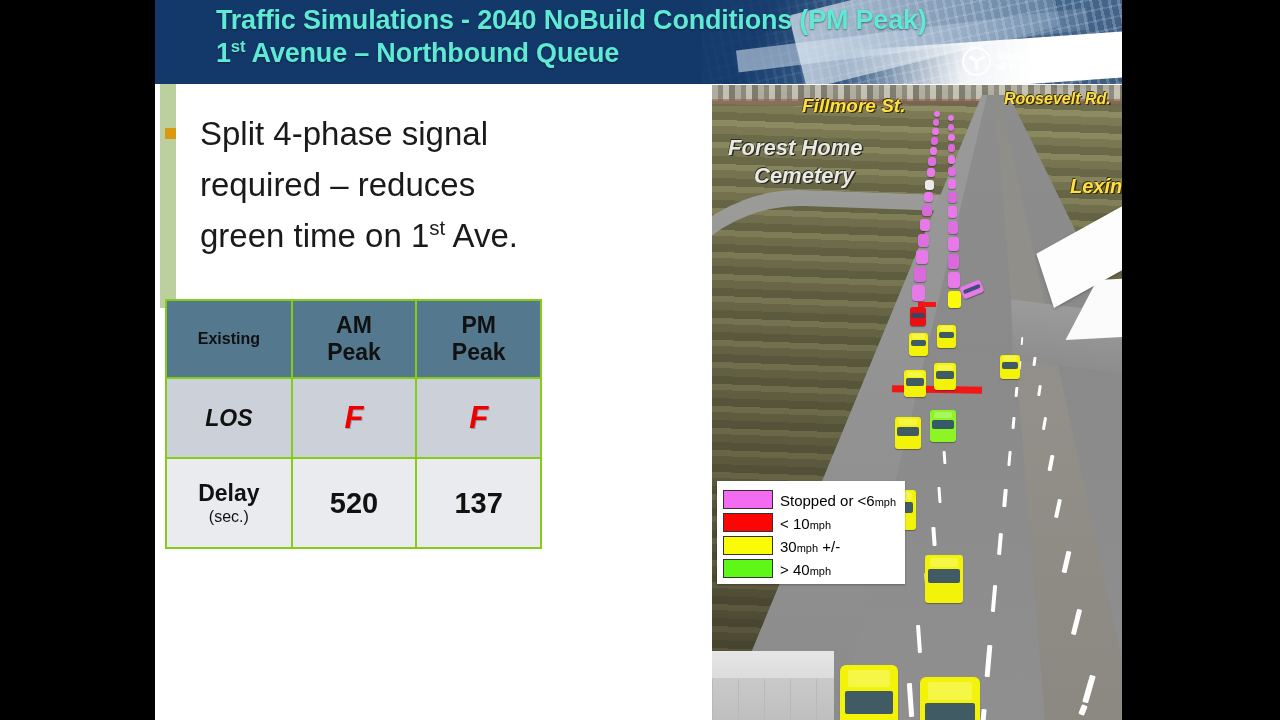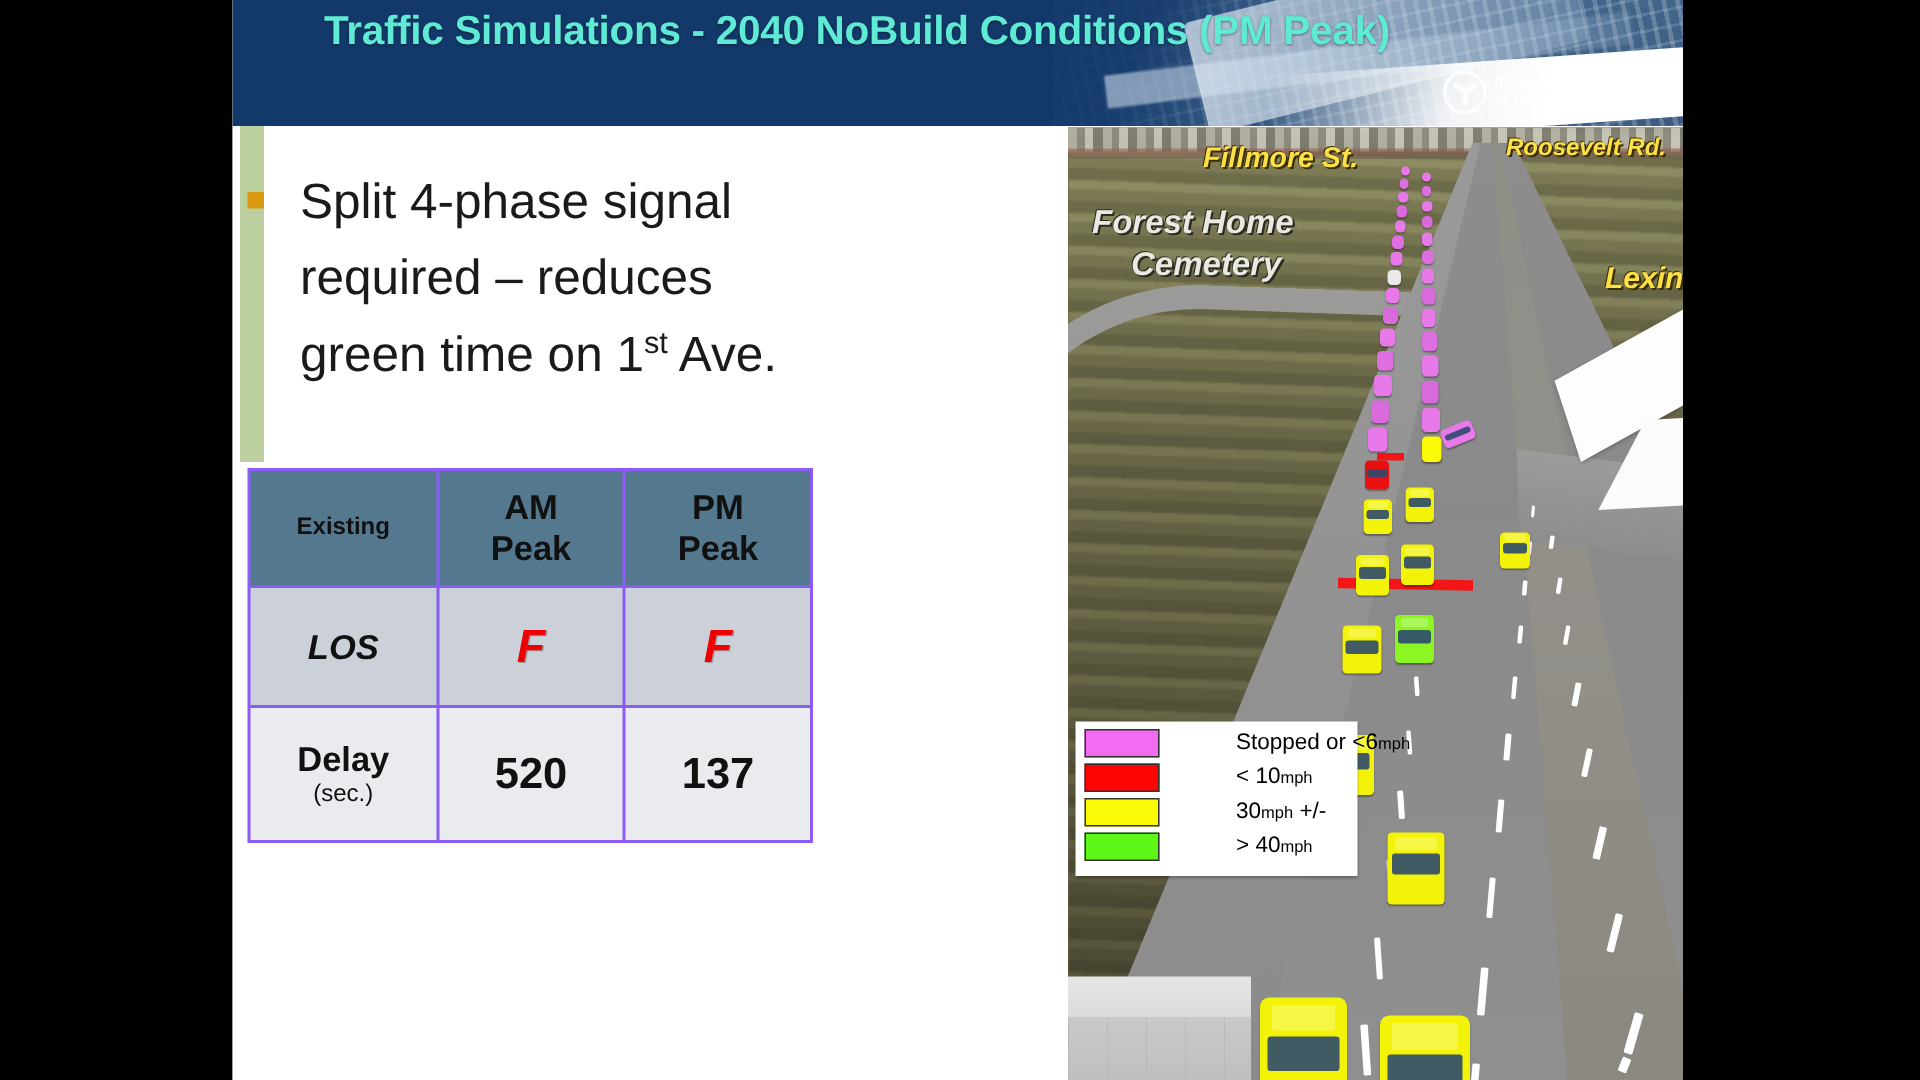--- a/index.html
+++ b/index.html
@@ -46,22 +46,22 @@
   .idot-text{color:#fff;font-size:9.5px;font-weight:bold;line-height:10.5px;white-space:nowrap;}
 
   
   .leftcol{position:absolute;left:0;top:84px;width:402px;height:636px;background:#fff;}
   .greenbar{position:absolute;left:5px;top:0;width:16px;height:224px;background:#bccf9e;}
   .bullet-sq{position:absolute;left:10px;top:44px;width:11px;height:11px;background:#d99a12;}
   .bullet-text{position:absolute;left:45px;top:24px;width:350px;color:#1a1a1a;
      font-size:33px;line-height:51px;font-weight:normal;}
 
   
-  .tbl{position:absolute;left:10px;top:228px;width:377px;border-collapse:separate;
-       border-spacing:2px;background:#8b5cf6;}
+  .tbl{position:absolute;left:10px;top:215px;width:377px;border-collapse:separate;
+       border-spacing:2px;background:#84cc16;}
   .tbl td,.tbl th{padding:0;text-align:center;vertical-align:middle;}
   .th{background:#54798f;color:#fff;font-weight:bold;}
   .th.small{font-size:16px;}
   .th.big{font-size:23px;line-height:27px;margin-top:35px;}
   .r-dark td{background:#ccd1d9;}
   .r-light td{background:#e9ebee;}
   .c-label{width:119px;font-size:23px;font-weight:bold;color:#111;}
   .c-val{width:118px;font-size:29px;font-weight:bold;color:#111;}
   .c-label .unit{display:block;font-size:16px;font-weight:normal;margin-top:1px;}
   .los{color:#ee0000;font-size:31px;font-weight:bold;text-shadow:1px 1px 0 rgba(0,0,0,.25);}
@@ -125,21 +125,21 @@
   .stopbar{position:absolute;background:#f21616;}
 
   
   .car{position:absolute;border-radius:3px;box-shadow:0 1px 1px rgba(0,0,0,.35);}
   .car .wind{position:absolute;left:8%;right:8%;top:30%;height:28%;background:#2c4a6e;border-radius:2px;opacity:.9;}
   .car .roof{position:absolute;left:14%;right:14%;top:6%;height:20%;background:rgba(255,255,255,.25);border-radius:2px;}
 
   
   .legend{position:absolute;left:5px;top:396px;width:188px;background:#ffffff;
      padding:5px 6px 6px 6px;box-sizing:border-box;box-shadow:0 1px 2px rgba(0,0,0,.3);}
-  .leg-row{display:flex;align-items:flex-start;height:23px;gap:44px;}
+  .leg-row{display:flex;align-items:flex-end;height:23px;}
   .leg-sw{width:48px;height:17px;border:1px solid #333;flex:none;margin-right:7px;}
   .leg-tx{font-size:15px;color:#000;font-style:normal;font-weight:normal;
           font-family:"Liberation Sans",sans-serif;white-space:nowrap;}
   .leg-tx .u{font-size:11px;}
 
   
   .bldg{position:absolute;left:0;top:566px;width:122px;height:70px;
      background:linear-gradient(180deg,#e6e6e6 0%,#dcdcdc 38%,#c9c9c9 39%,#bfbfbf 100%);}
   .bldg .lines{position:absolute;left:0;bottom:0;width:100%;height:42px;
      background:repeating-linear-gradient(90deg,#b9b9b9 0 1px,transparent 1px 26px);}
@@ -149,20 +149,21 @@
 
 <div class="stage">
   <div class="slide">
 
     <div class="banner">
       <div class="banner-photo"></div>
       <div class="banner-fade"></div>
 
       <div class="banner-title">
         <span class="l1">Traffic Simulations - 2040 NoBuild Conditions (PM Peak)</span>
+        <span class="l2"><span>1</span><sup>st</sup><span> Avenue – Northbound Queue</span></span>
       </div>
 
       <div class="idot">
         <div class="idot-mark">
           <span></span>
             <span></span>
             <span></span>
         </div>
         <div class="idot-text">
           <div>Illinois Department</div>

